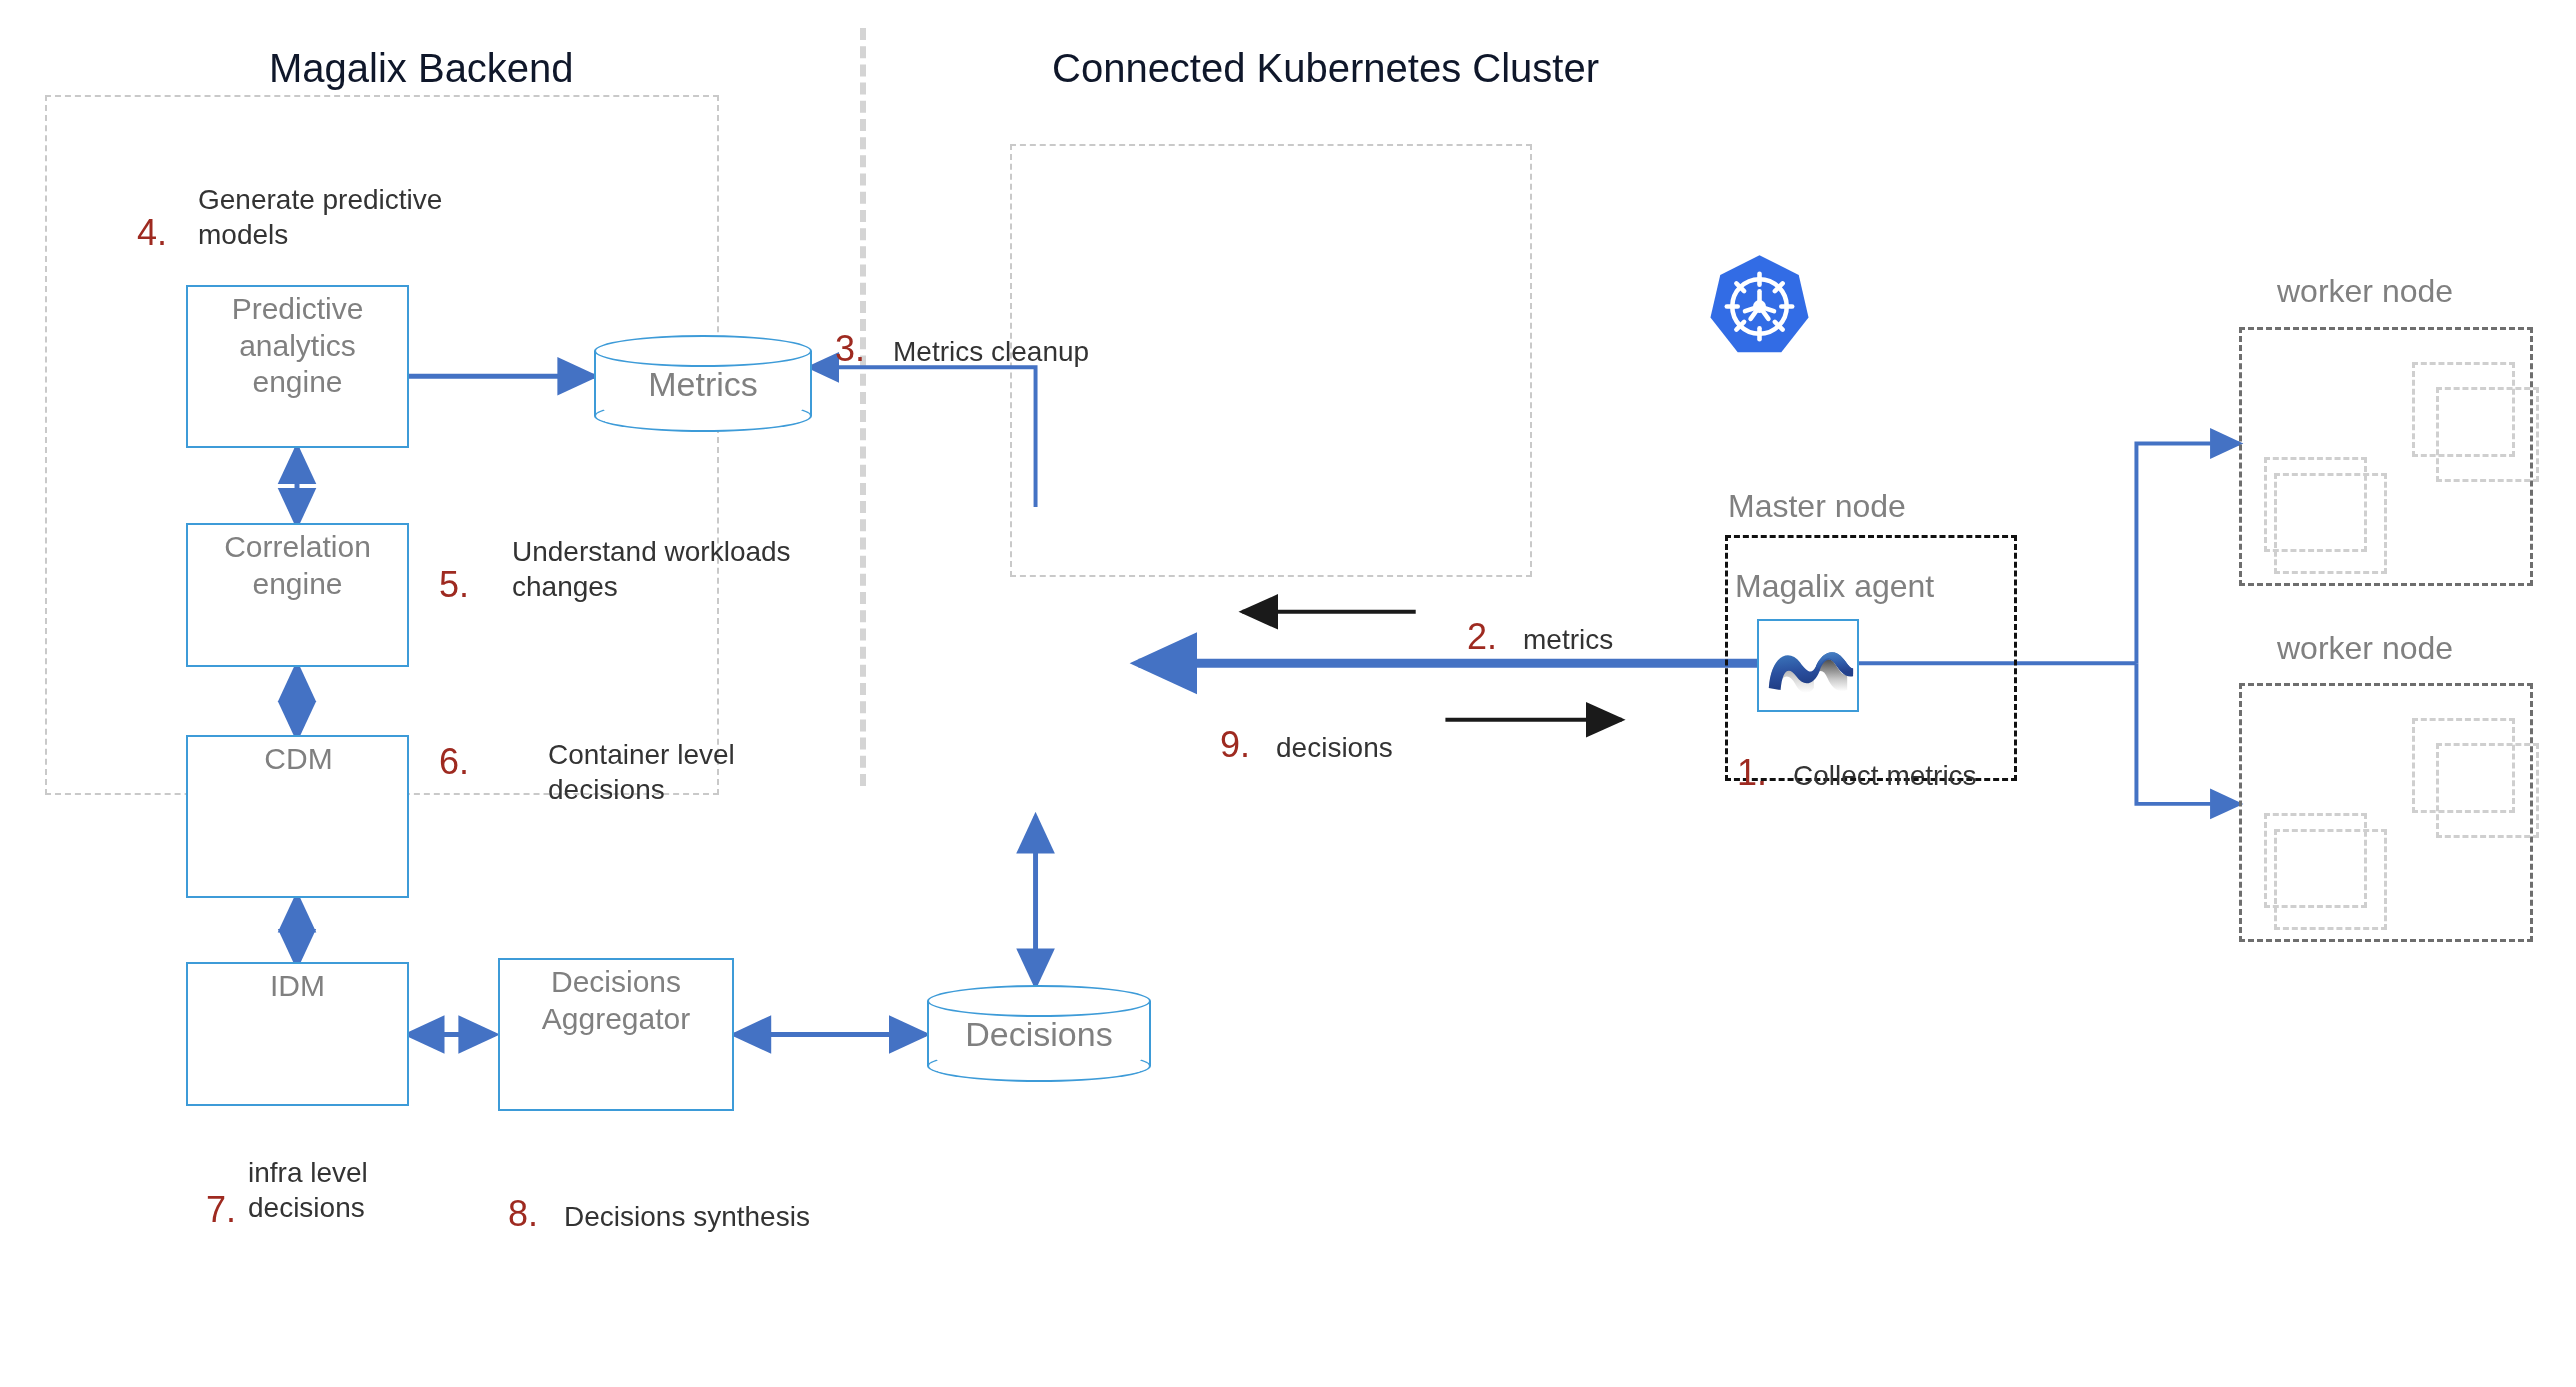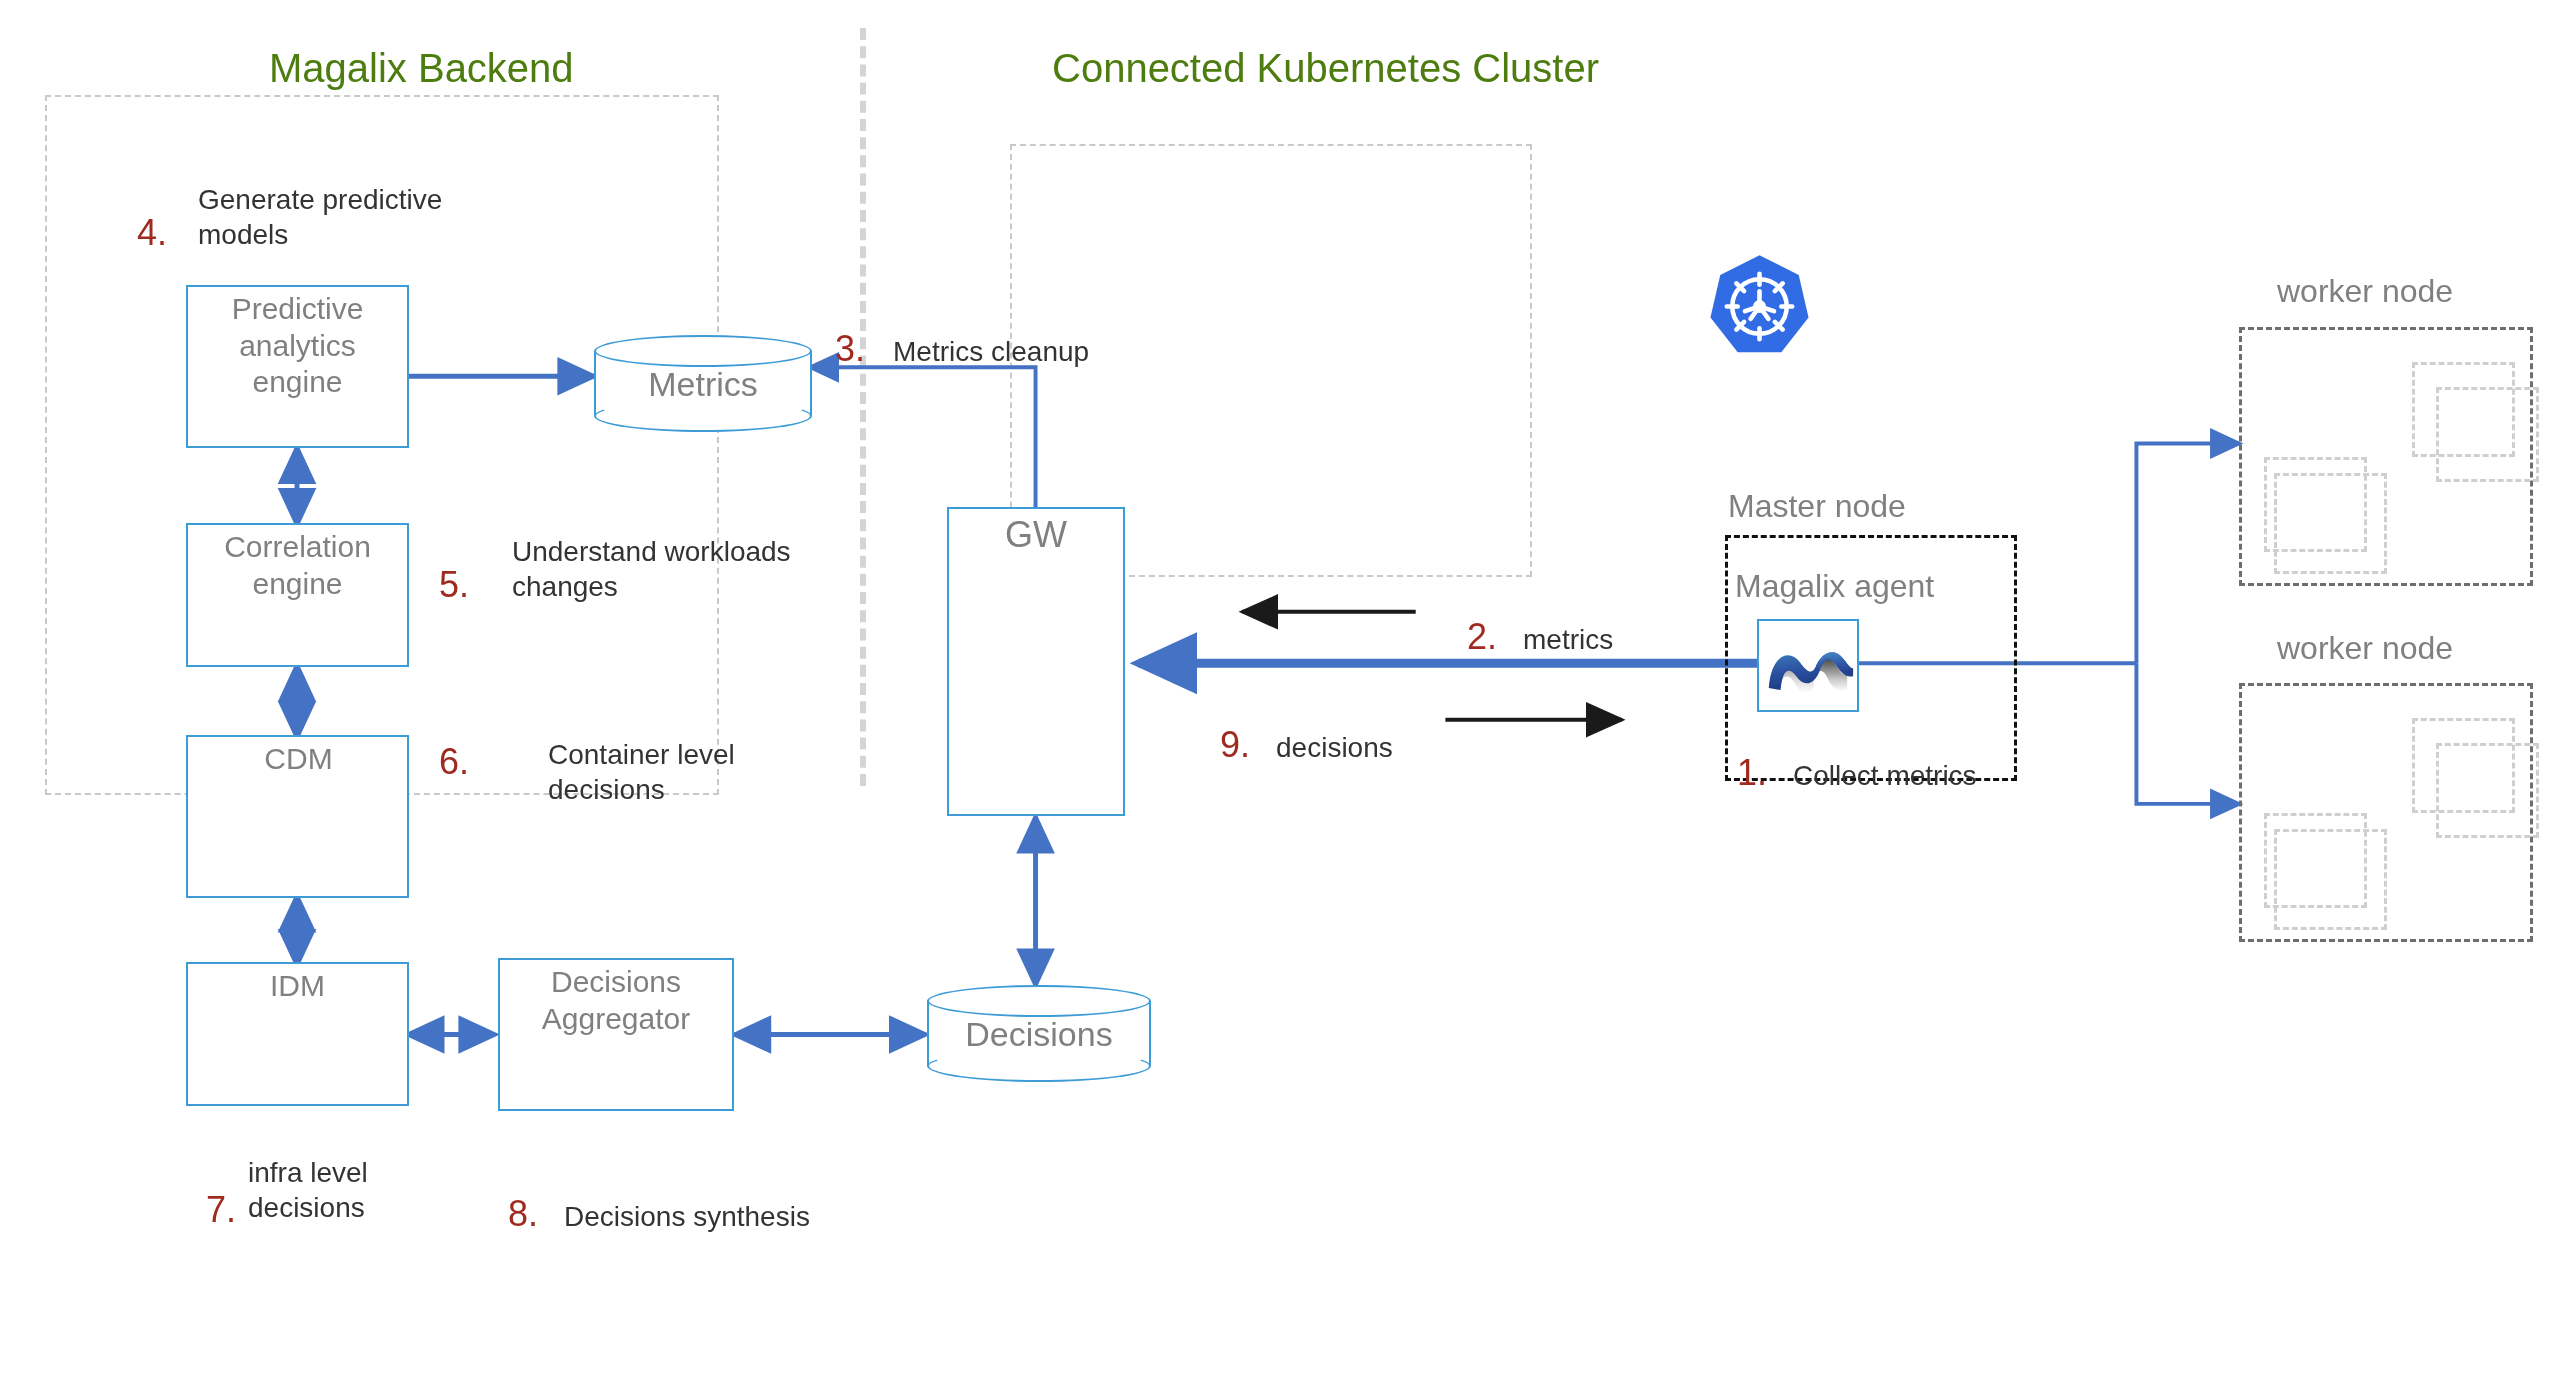--- a/index.html
+++ b/index.html
@@ -15,21 +15,21 @@
     position: relative;
     width: 2576px;
     height: 1388px;
     background: #ffffff;
     overflow: hidden;
   }
   .abs { position: absolute; }
 
   
   .section-title {
-    color: #4d7c0f;
+    color: #0f172a;
     font-size: 40px;
     font-weight: 400;
     white-space: nowrap;
     line-height: 1;
   }
 
   
   .region-dashed {
     border: 2px dashed #c9c9c9;
     box-sizing: border-box;
@@ -215,23 +215,20 @@
   </div>
 
   <div class="abs proc-box" style="left:186px; top:962px; width:223px; height:144px;">
     <span>IDM</span>
   </div>
 
   <div class="abs proc-box" style="left:498px; top:958px; width:236px; height:153px;">
     <span>Decisions Aggregator</span>
   </div>
 
-  <div class="abs proc-box big-label" style="left:947px; top:507px; width:178px; height:309px;">
-    <span>GW</span>
-  </div>
 
   <div class="abs cylinder" style="left:594px; top:335px; width:218px; height:97px;">
     <div class="cyl-body" style="top:16px; height:65px;"></div>
     <div class="cyl-ellipse" style="top:0px; height:32px;"></div>
     <div class="cyl-ellipse" style="top:65px; height:32px; border-top-color:transparent;"></div>
     <div class="cyl-label" style="top:32px;">Metrics</div>
   </div>
 
   <div class="abs cylinder" style="left:927px; top:985px; width:224px; height:97px;">
     <div class="cyl-body" style="top:16px; height:65px;"></div>

